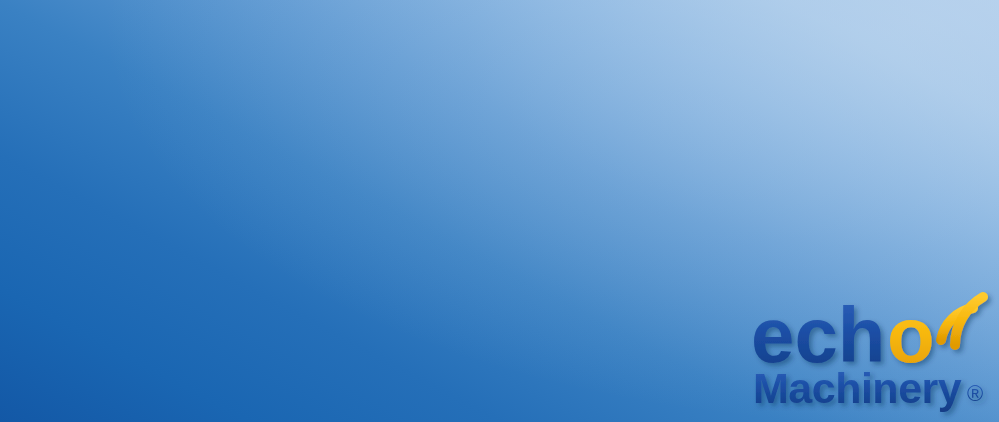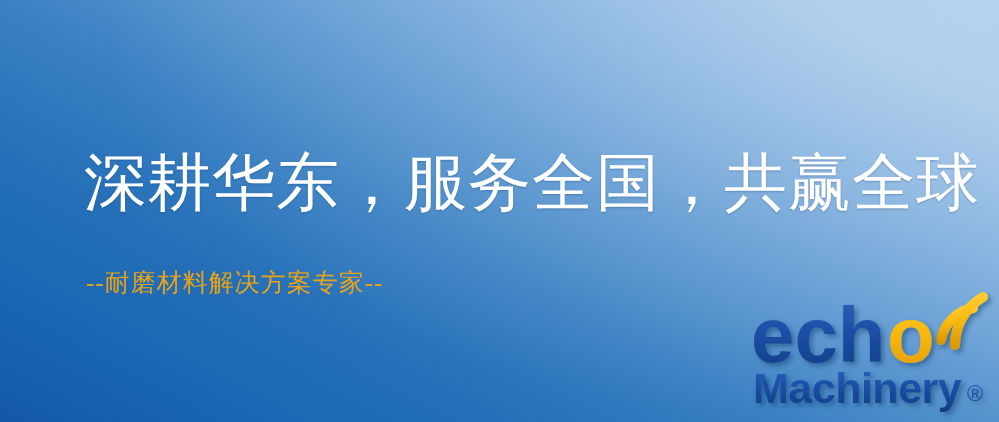--- a/index.html
+++ b/index.html
@@ -73,23 +73,21 @@
     z-index: 4;
     text-align: right;
   }
   .logo svg { display: block; }
 </style>
 </head>
 <body>
 
 <div id="banner">
 
-  <div class="headline">深耕华东，服务全国，共赢全球</div>
 
-  <div class="subtitle">--耐磨材料解决方案专家--</div>
 
   <div class="logo">
     <svg width="254" height="134" viewBox="0 0 254 134" xmlns="http://www.w3.org/2000/svg">
       <defs>
         <filter id="logoShadow" x="-30%" y="-30%" width="180%" height="180%">
           <feDropShadow dx="3" dy="3" stdDeviation="2.4" flood-color="#0d2c55" flood-opacity="0.42"></feDropShadow>
         </filter>
         <linearGradient id="blueFace" x1="0" y1="0" x2="0" y2="1">
           <stop offset="0%" stop-color="#2f63bd"></stop>
           <stop offset="45%" stop-color="#1c4fa6"></stop>

